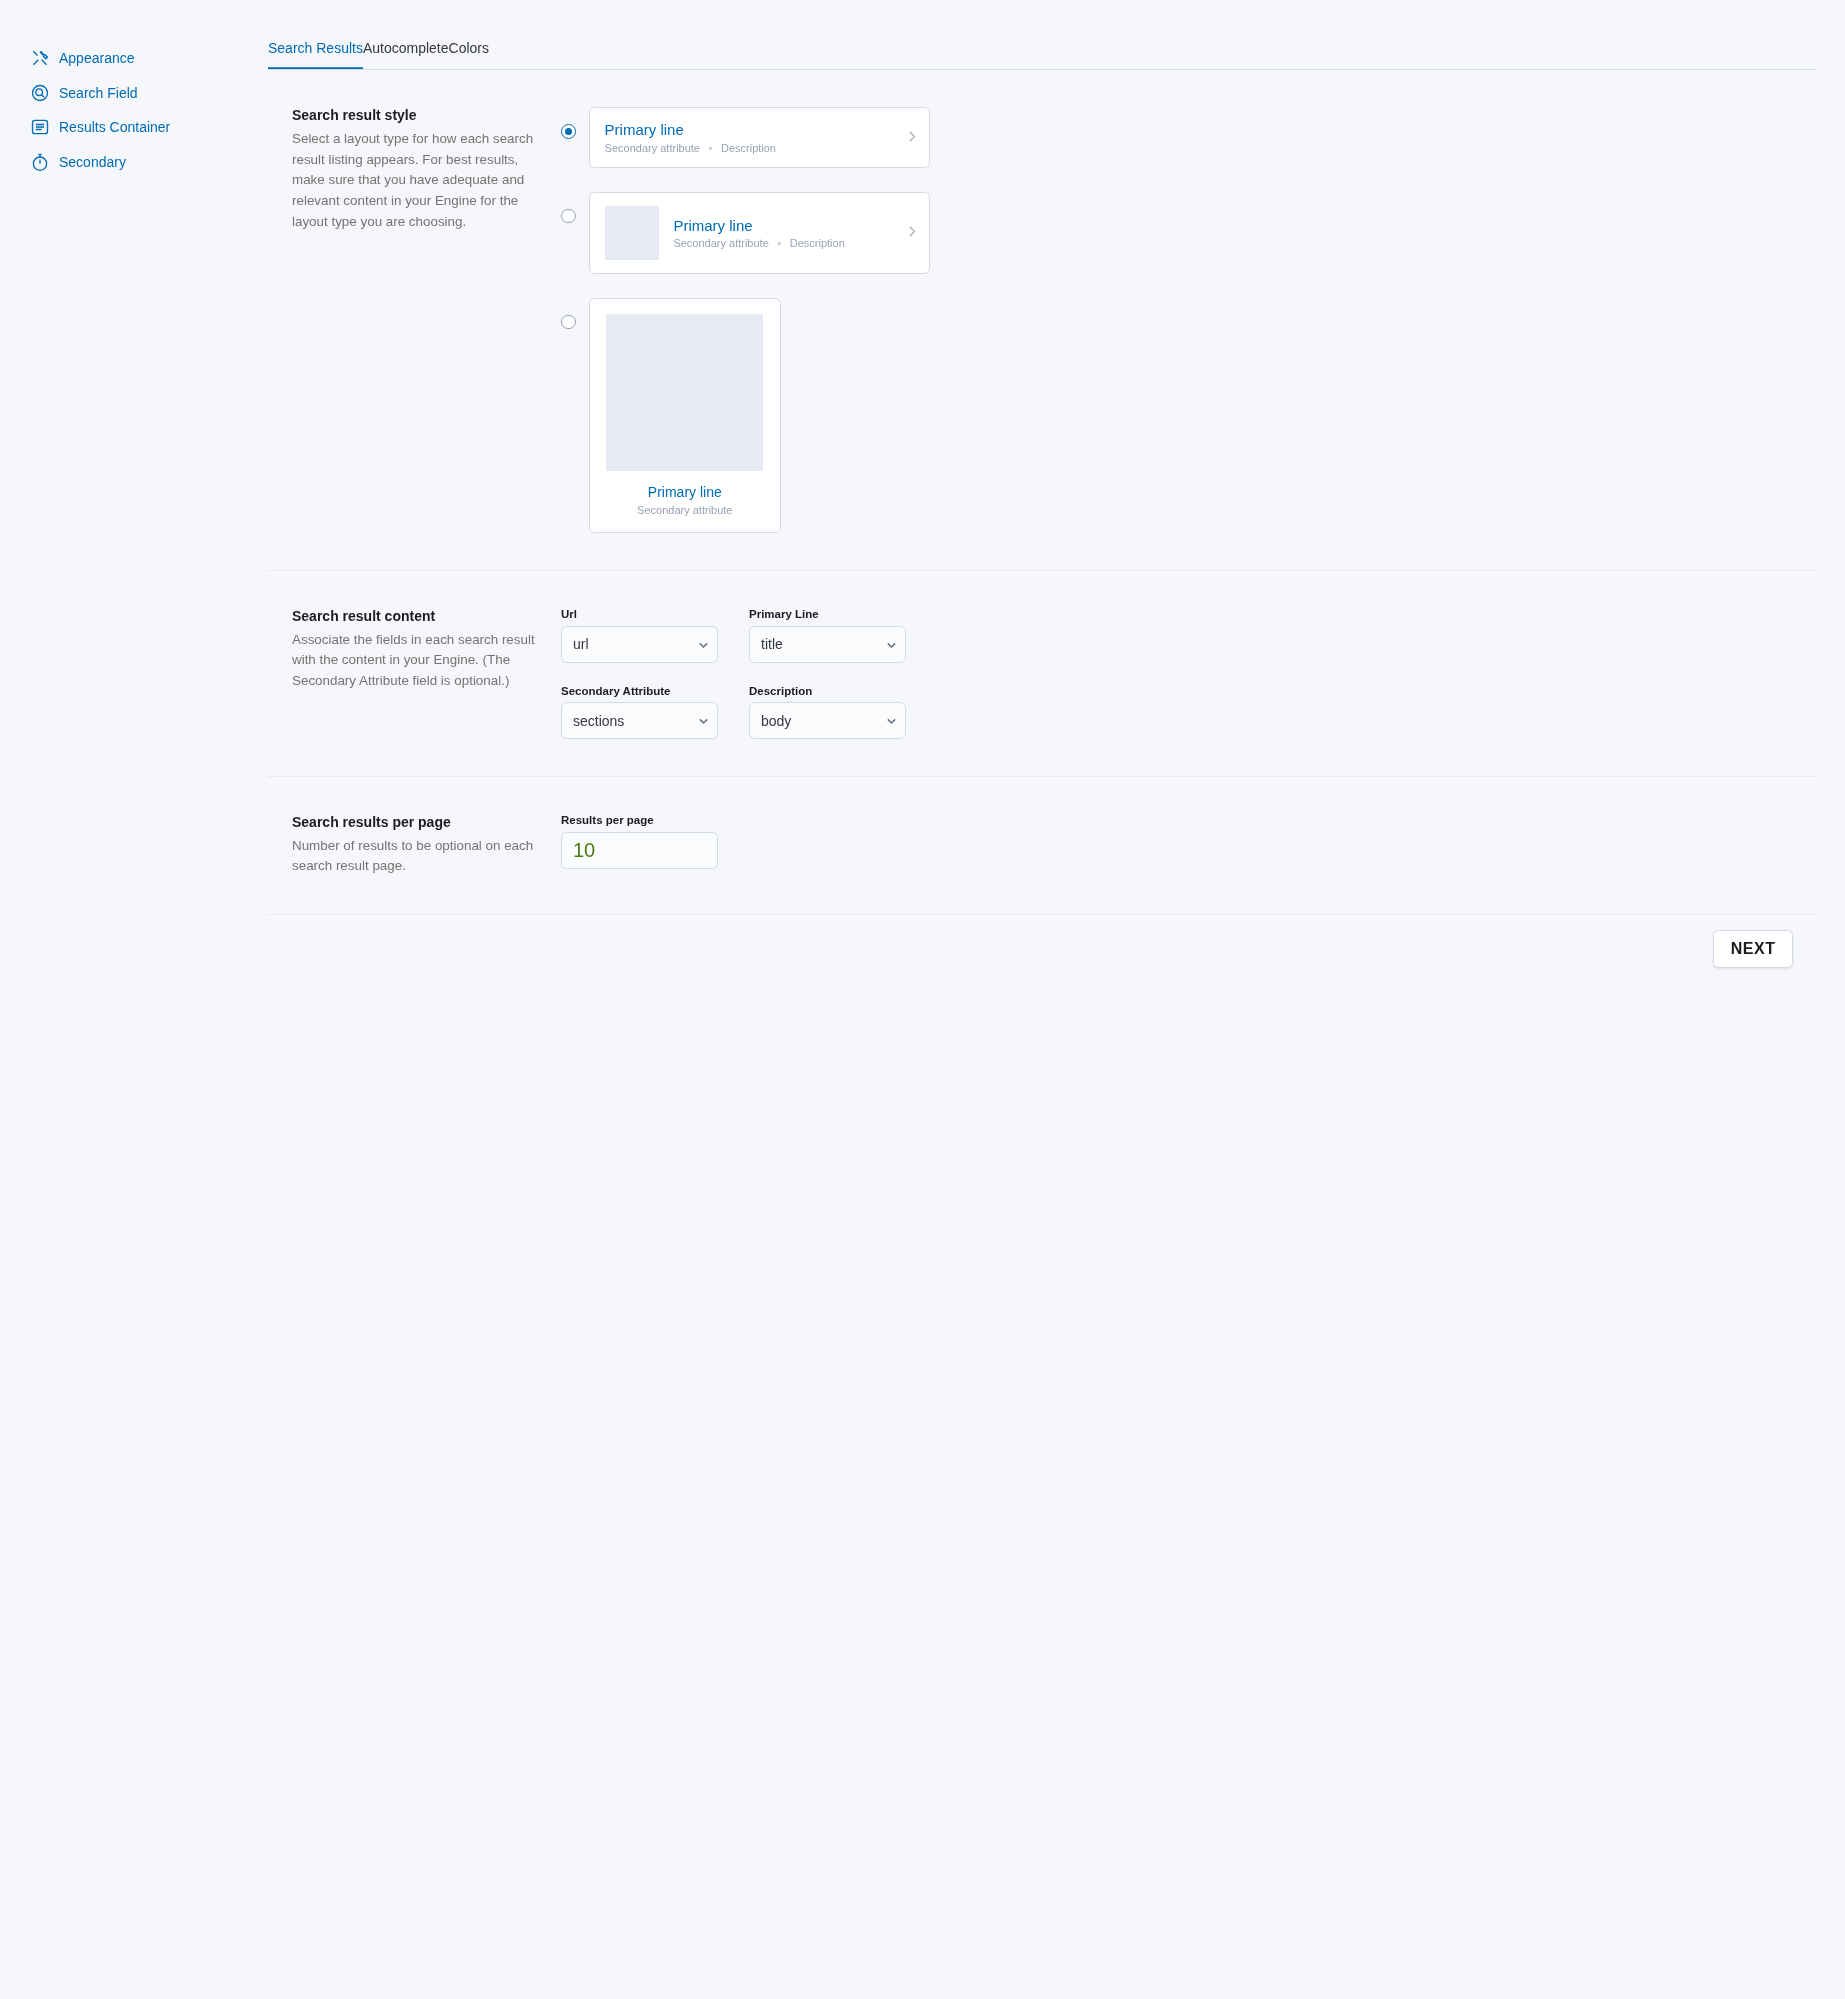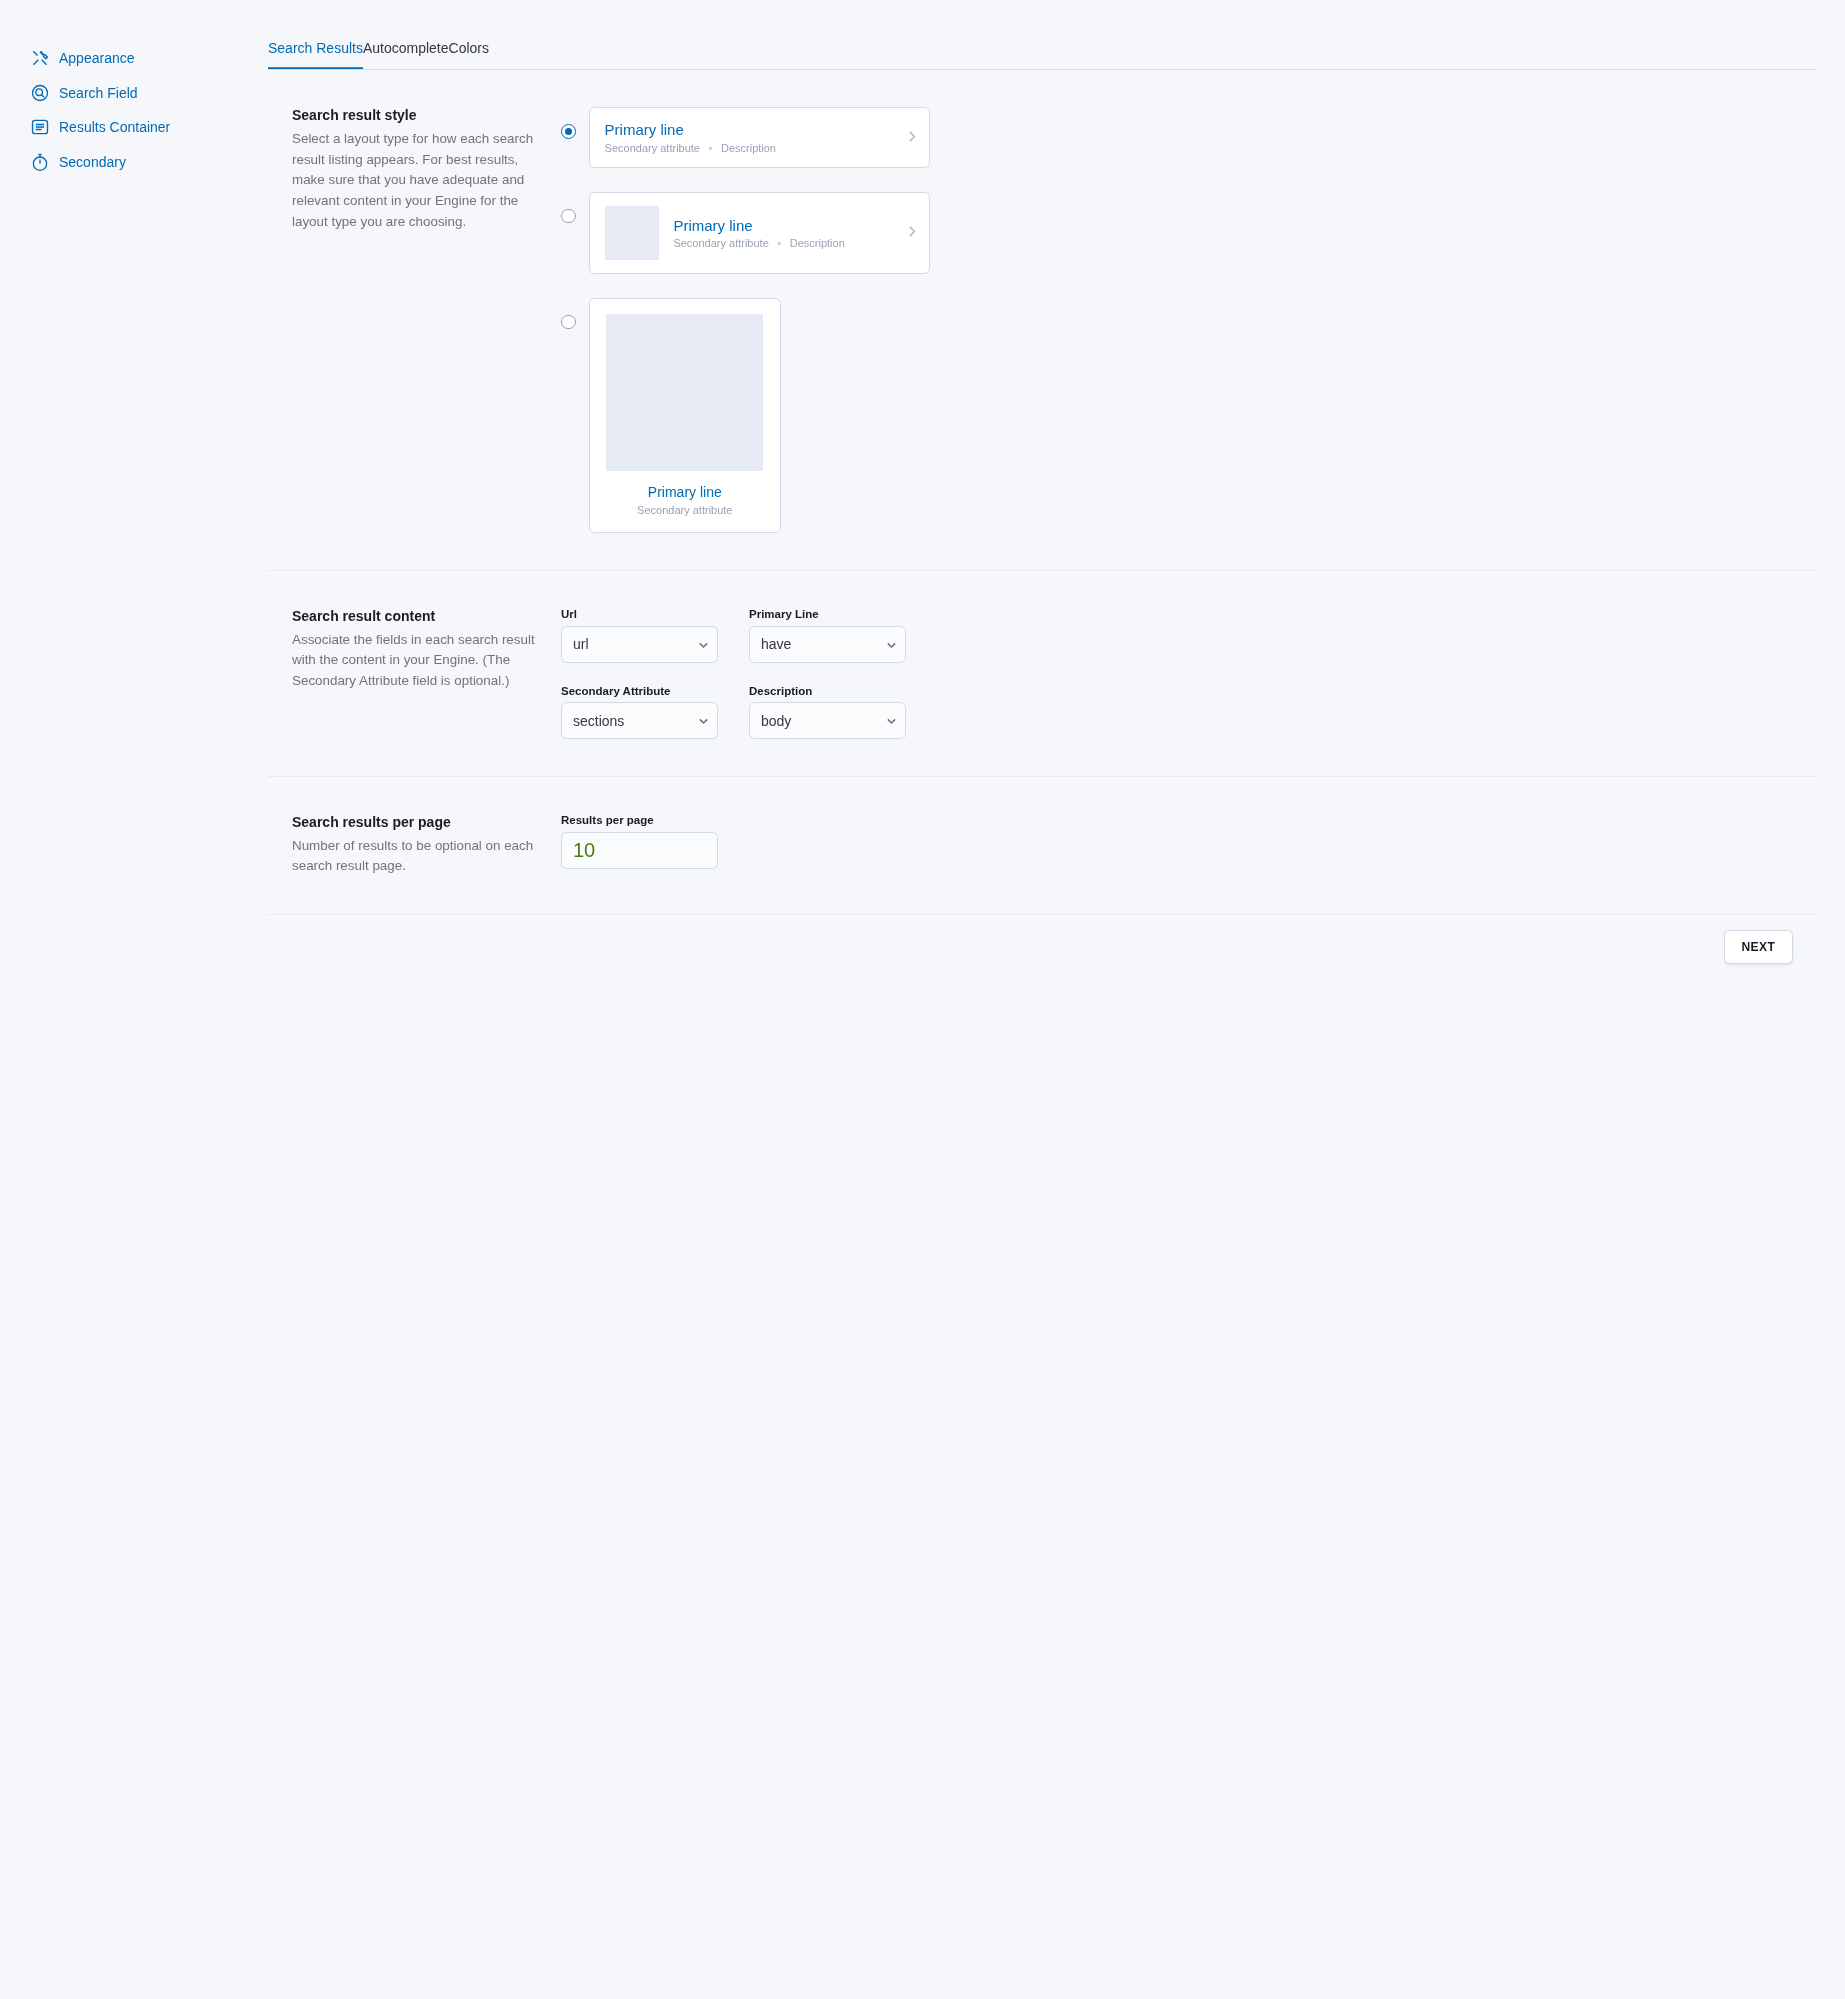--- a/index.html
+++ b/index.html
@@ -177,21 +177,21 @@
     justify-content: flex-end;
     padding: 14.8px 24px 0 24px;
   }
   .next-btn {
     background: #fff;
     border: 0.9px solid #d3dae6;
     border-radius: 5.5px;
     padding: 9.2px 16.6px;
     text-transform: uppercase;
     font-weight: 600;
-    font-size: 12px;
+    font-size: 16px;
     letter-spacing: 0.5px;
     color: #1a1c21;
     cursor: pointer;
     box-shadow: 0 0.9px 1.8px rgba(0,0,0,0.05), 0 1.8px 3.7px rgba(0,0,0,0.04);
   }
   svg { stroke: currentColor; }
 </style>
 </head>
 <body>
 
@@ -320,21 +320,21 @@
               <span class="caret">
                 <svg width="11" height="7.4" viewBox="0 0 12 8" fill="none" stroke-width="1.6">
                     <path d="M2 2l4 4 4-4"></path>
                   </svg>
               </span>
             </div>
           </div>
           <div>
             <div class="field-label">Primary Line</div>
             <div class="select">
-              <div class="select-box">have</div>
+              <div class="select-box">title</div>
               <span class="caret">
                 <svg width="11" height="7.4" viewBox="0 0 12 8" fill="none" stroke-width="1.6">
                     <path d="M2 2l4 4 4-4"></path>
                   </svg>
               </span>
             </div>
           </div>
           <div>
             <div class="field-label">Secondary Attribute</div>
             <div class="select">

